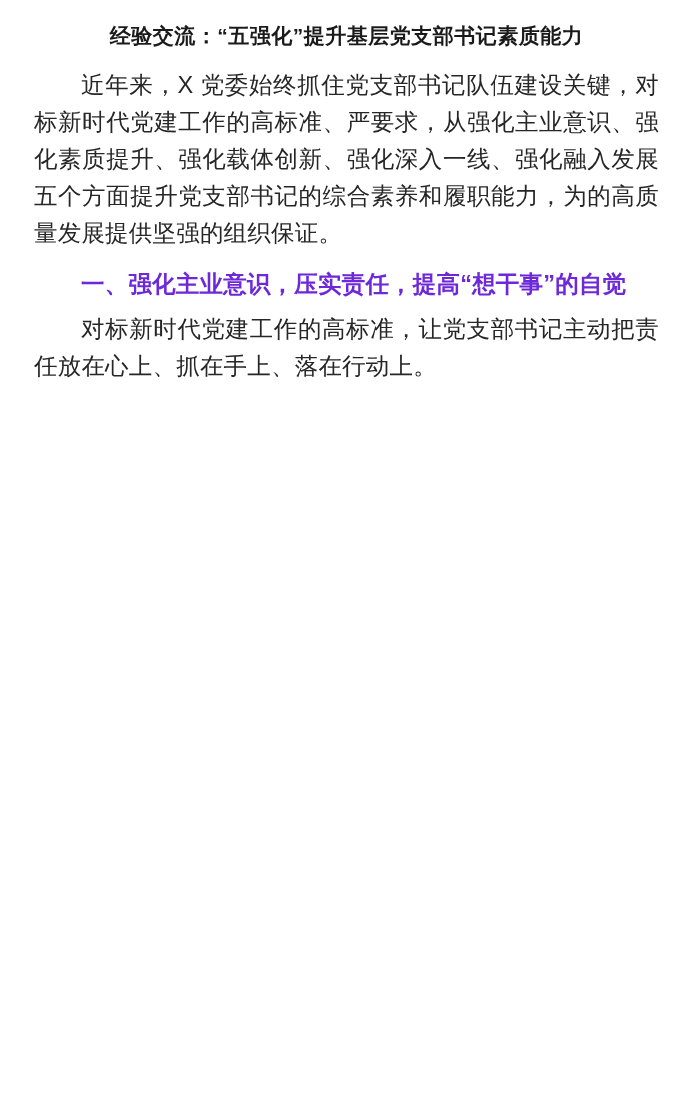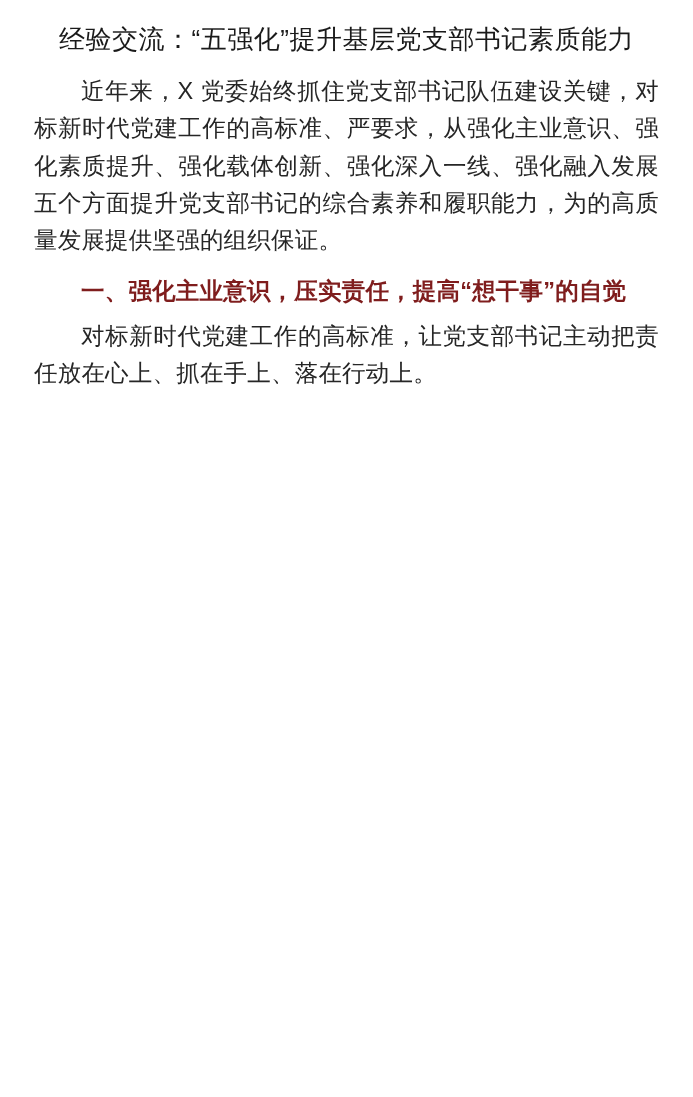--- a/index.html
+++ b/index.html
@@ -15,22 +15,22 @@
     overflow: hidden;
   }
   .page {
     width: 693px;
     height: 1097px;
     box-sizing: border-box;
     padding: 22px 18px 0 18px;
     position: relative;
   }
   .doc-title {
-    font-size: 26px;
-    font-weight: normal;
+    font-size: 21px;
+    font-weight: bold;
     line-height: 1.36;
     text-align: center;
     letter-spacing: 0.5px;
     color: #1a1a1a;
     margin: 0 0 14px 0;
   }
   .body-block {
     margin: 16px;
   }
   p.para {
@@ -40,21 +40,21 @@
     text-justify: inter-ideograph;
     margin: 0 0 6px 0;
     text-indent: 2em;
     color: #262626;
     letter-spacing: 0.2px;
   }
   p.heading-red {
     font-size: 23.5px;
     line-height: 1.58;
     font-weight: bold;
-    color: #7f1d1d;
+    color: #6d28d9;
     margin: 14px 0 8px 0;
     text-indent: 2em;
     letter-spacing: 0.2px;
   }
 </style>
 </head>
 <body>
 
 <div class="page">
 

